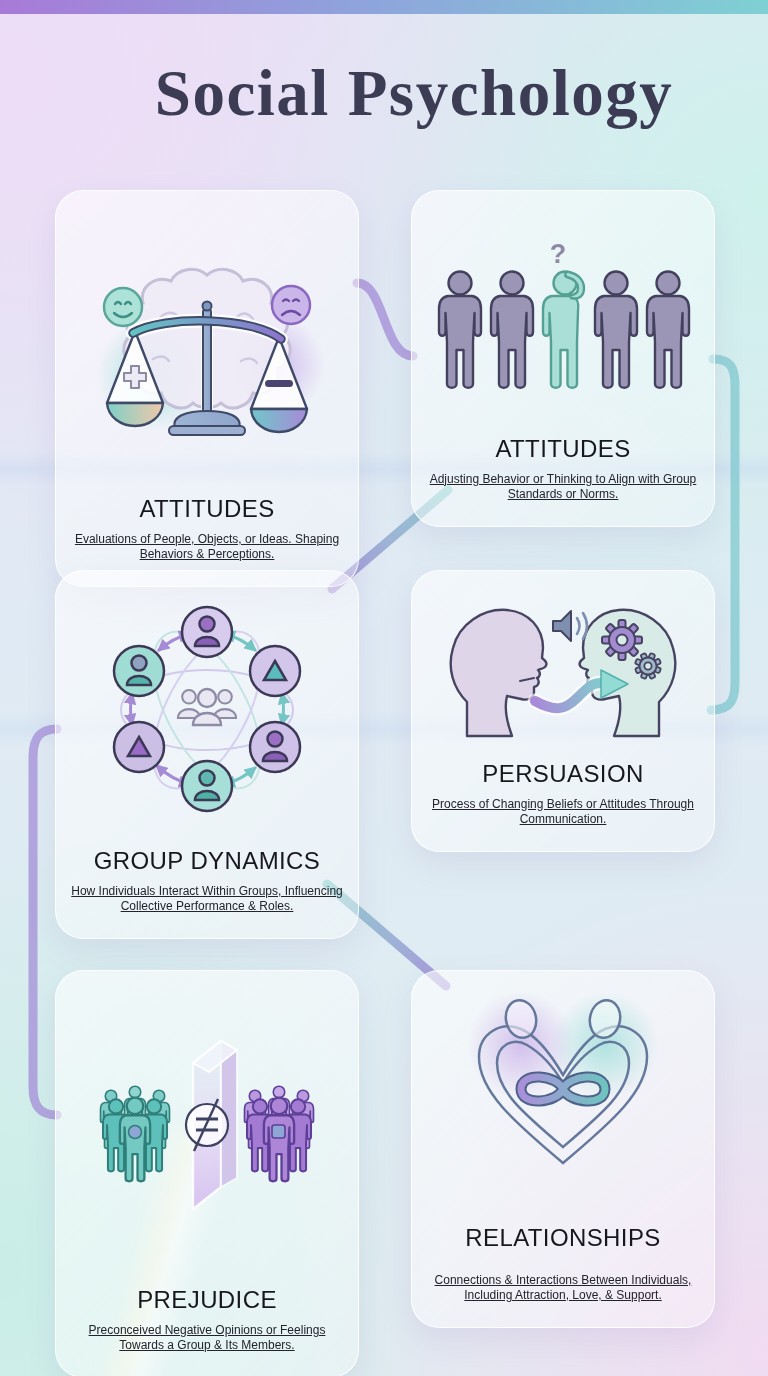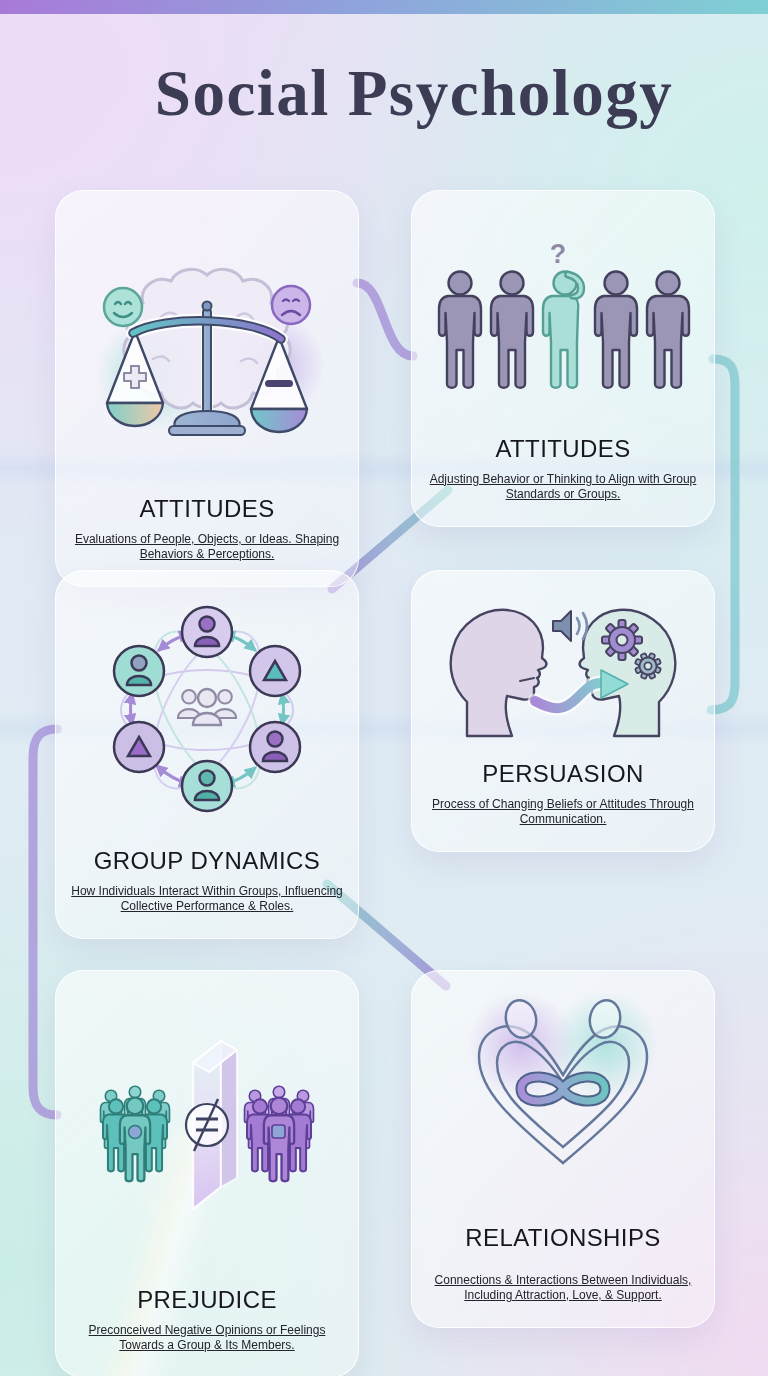--- a/index.html
+++ b/index.html
@@ -157,21 +157,21 @@
       <use href="#con-person" transform="translate(234,104)" class="figA"></use>
       <g transform="translate(130,104)" class="figB">
         <circle cx="1" cy="-46" r="11.5"></circle>
         <path d="M -12,-33 C -18,-32 -21,-27 -21,-20 L -21,3 C -21,8 -14.5,8 -14.5,3 L -14.5,-16 L -13,13 L -13,55 C -13,60 -3.5,60 -3.5,55 L -3.5,21 L 3.5,21 L 3.5,55 C 3.5,60 13,60 13,55 L 13,13 L 14,-18 C 15,-26 14,-31 8,-33 Z"></path>
         <path d="M 7,-31 C 15,-29 20,-33 20,-41 C 20,-49 14,-55 5,-57 C 1,-58 0,-53 3,-52 C 10,-50 14,-46 14,-41 C 14,-36 11,-34 6,-34 Z"></path>
       </g>
       <text class="qmark" x="124" y="38" text-anchor="middle">?</text>
     </svg>
   </div>
   <h2 class="card-title">ATTITUDES</h2>
-  <p class="card-desc">Adjusting Behavior or Thinking to Align with Group Standards or Groups.</p>
+  <p class="card-desc">Adjusting Behavior or Thinking to Align with Group Standards or Norms.</p>
 </div>
 
 <div class="card" id="card-group">
   <div class="icon-wrap">
     <svg width="232" height="212" viewBox="0 0 232 212">
       <defs>
         <marker id="dyn-ahp" viewBox="0 0 10 10" refX="8" refY="5" markerWidth="4.2" markerHeight="4.2" orient="auto-start-reverse">
             <path d="M0,0 L10,5 L0,10 Z" fill="#a58bd6"></path>
           </marker>
         <marker id="dyn-aht" viewBox="0 0 10 10" refX="8" refY="5" markerWidth="4.2" markerHeight="4.2" orient="auto-start-reverse">

